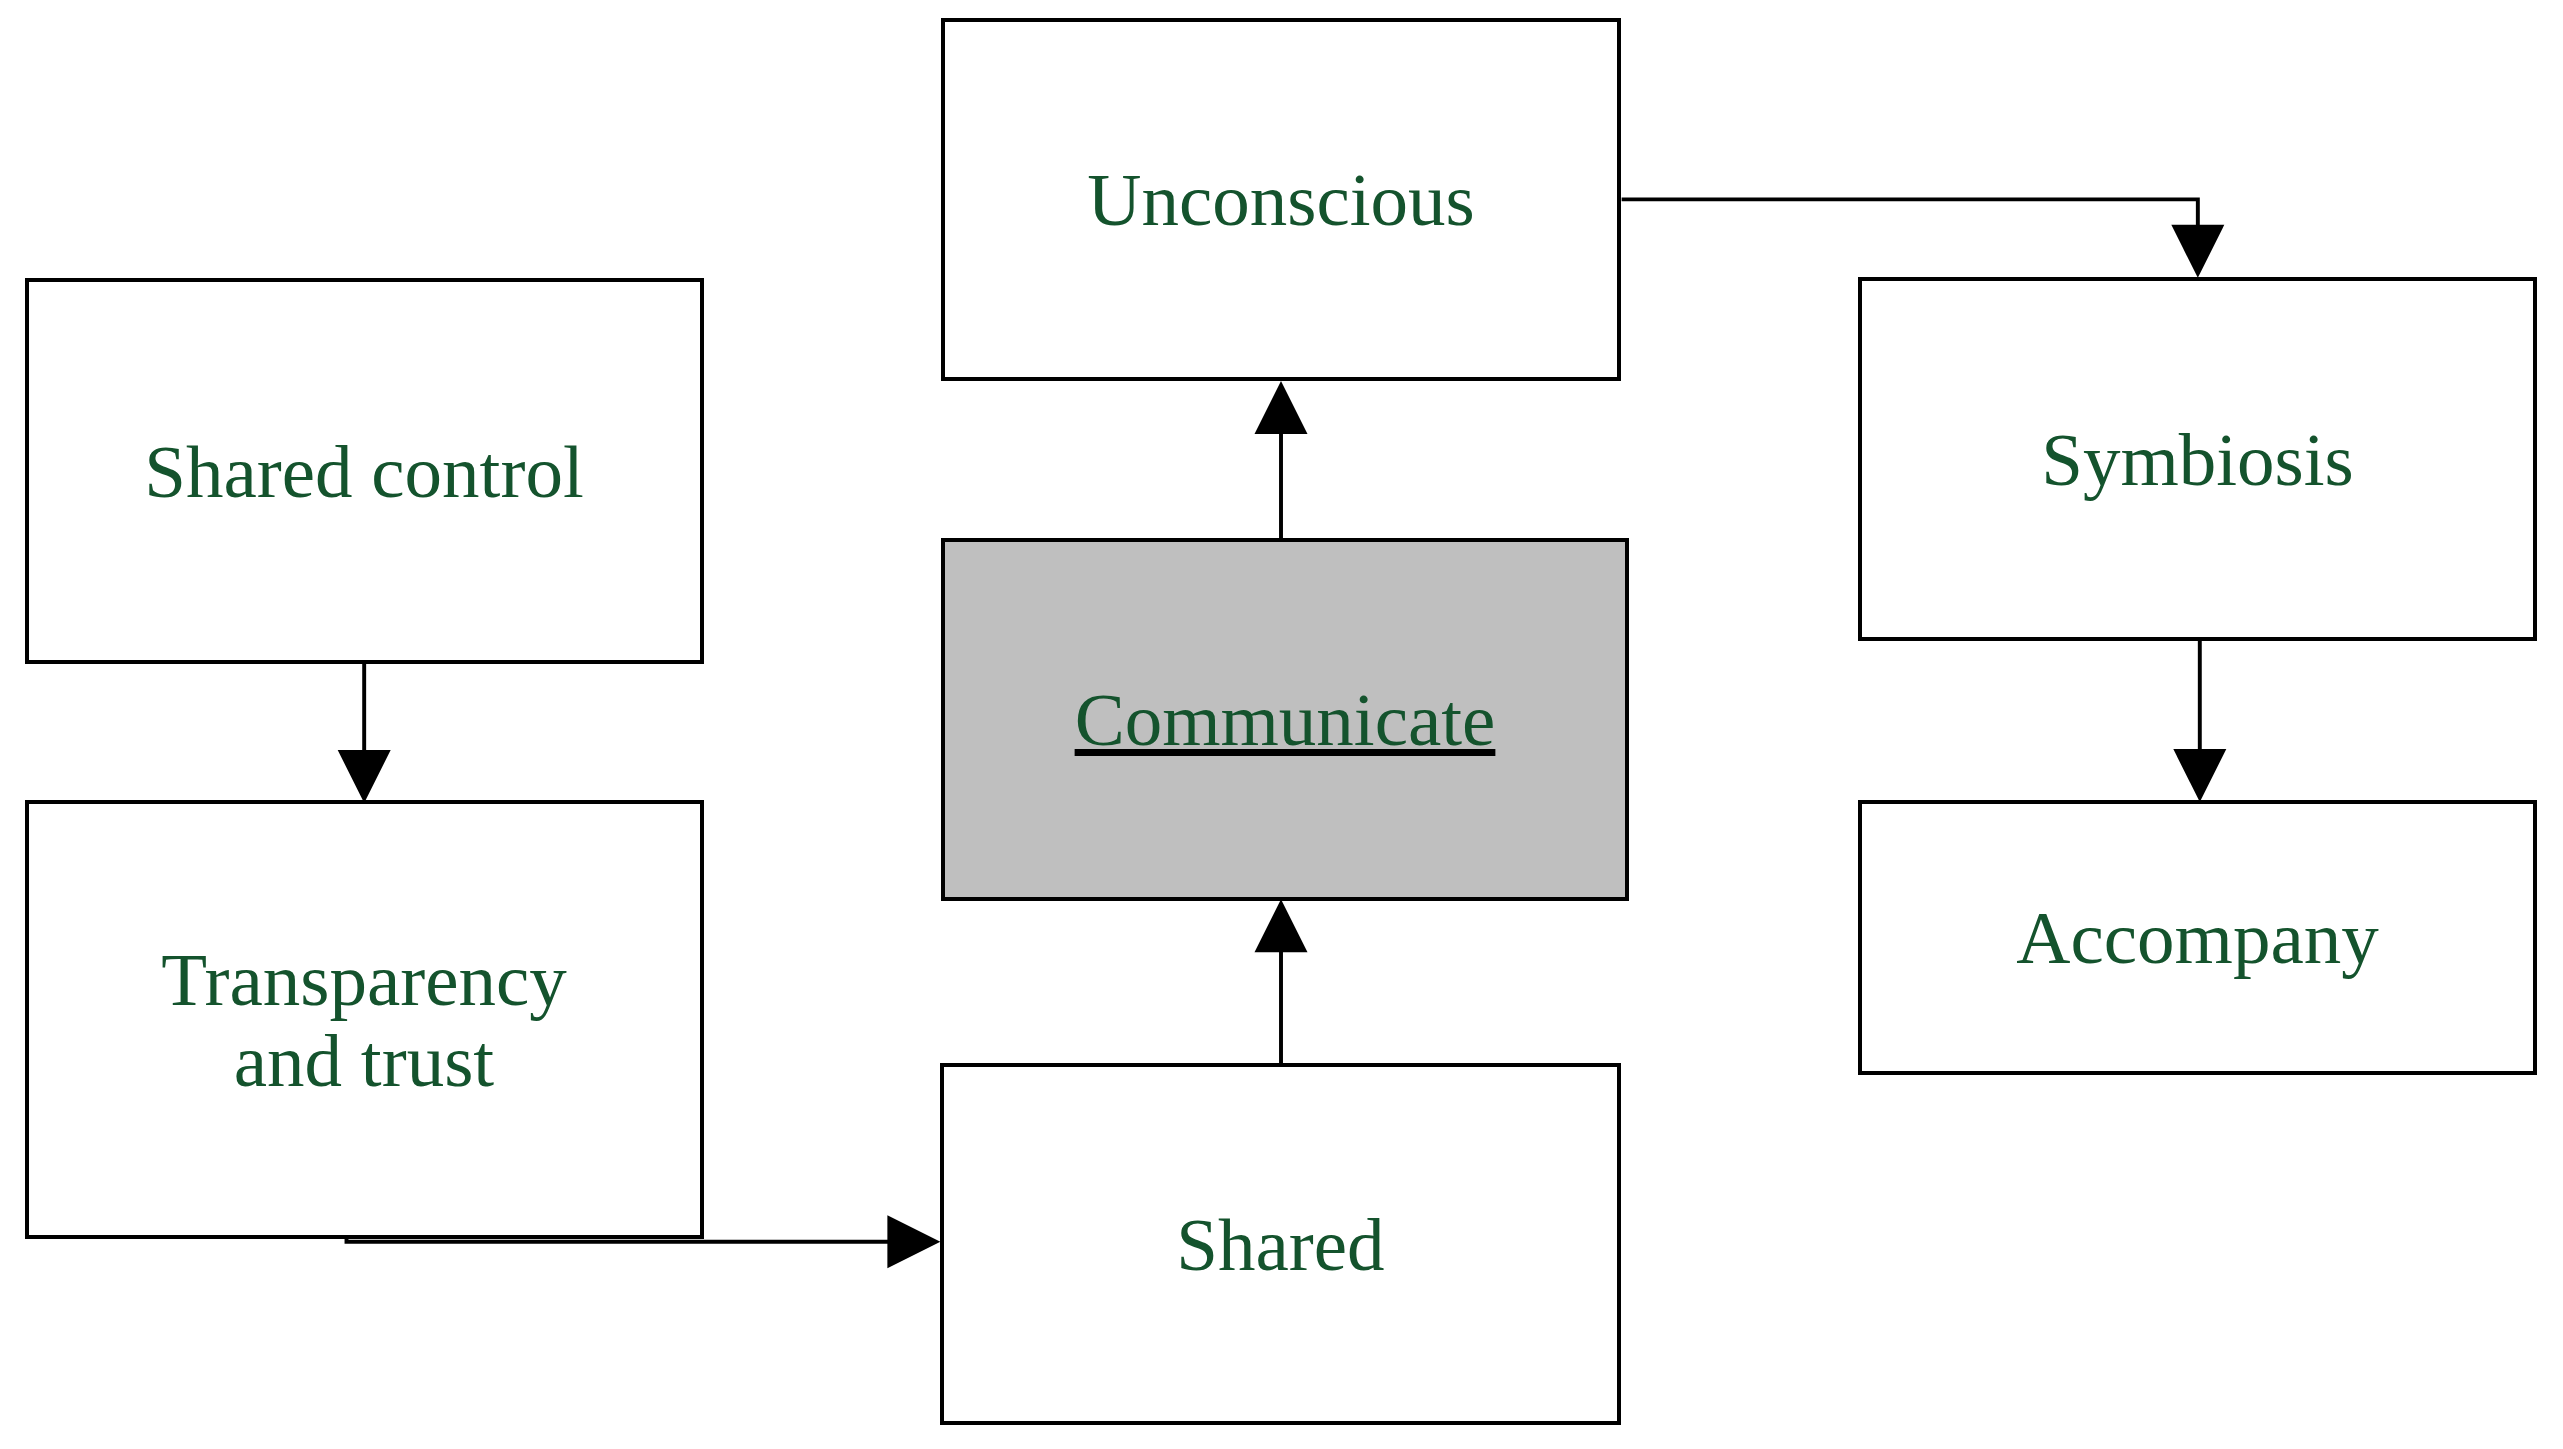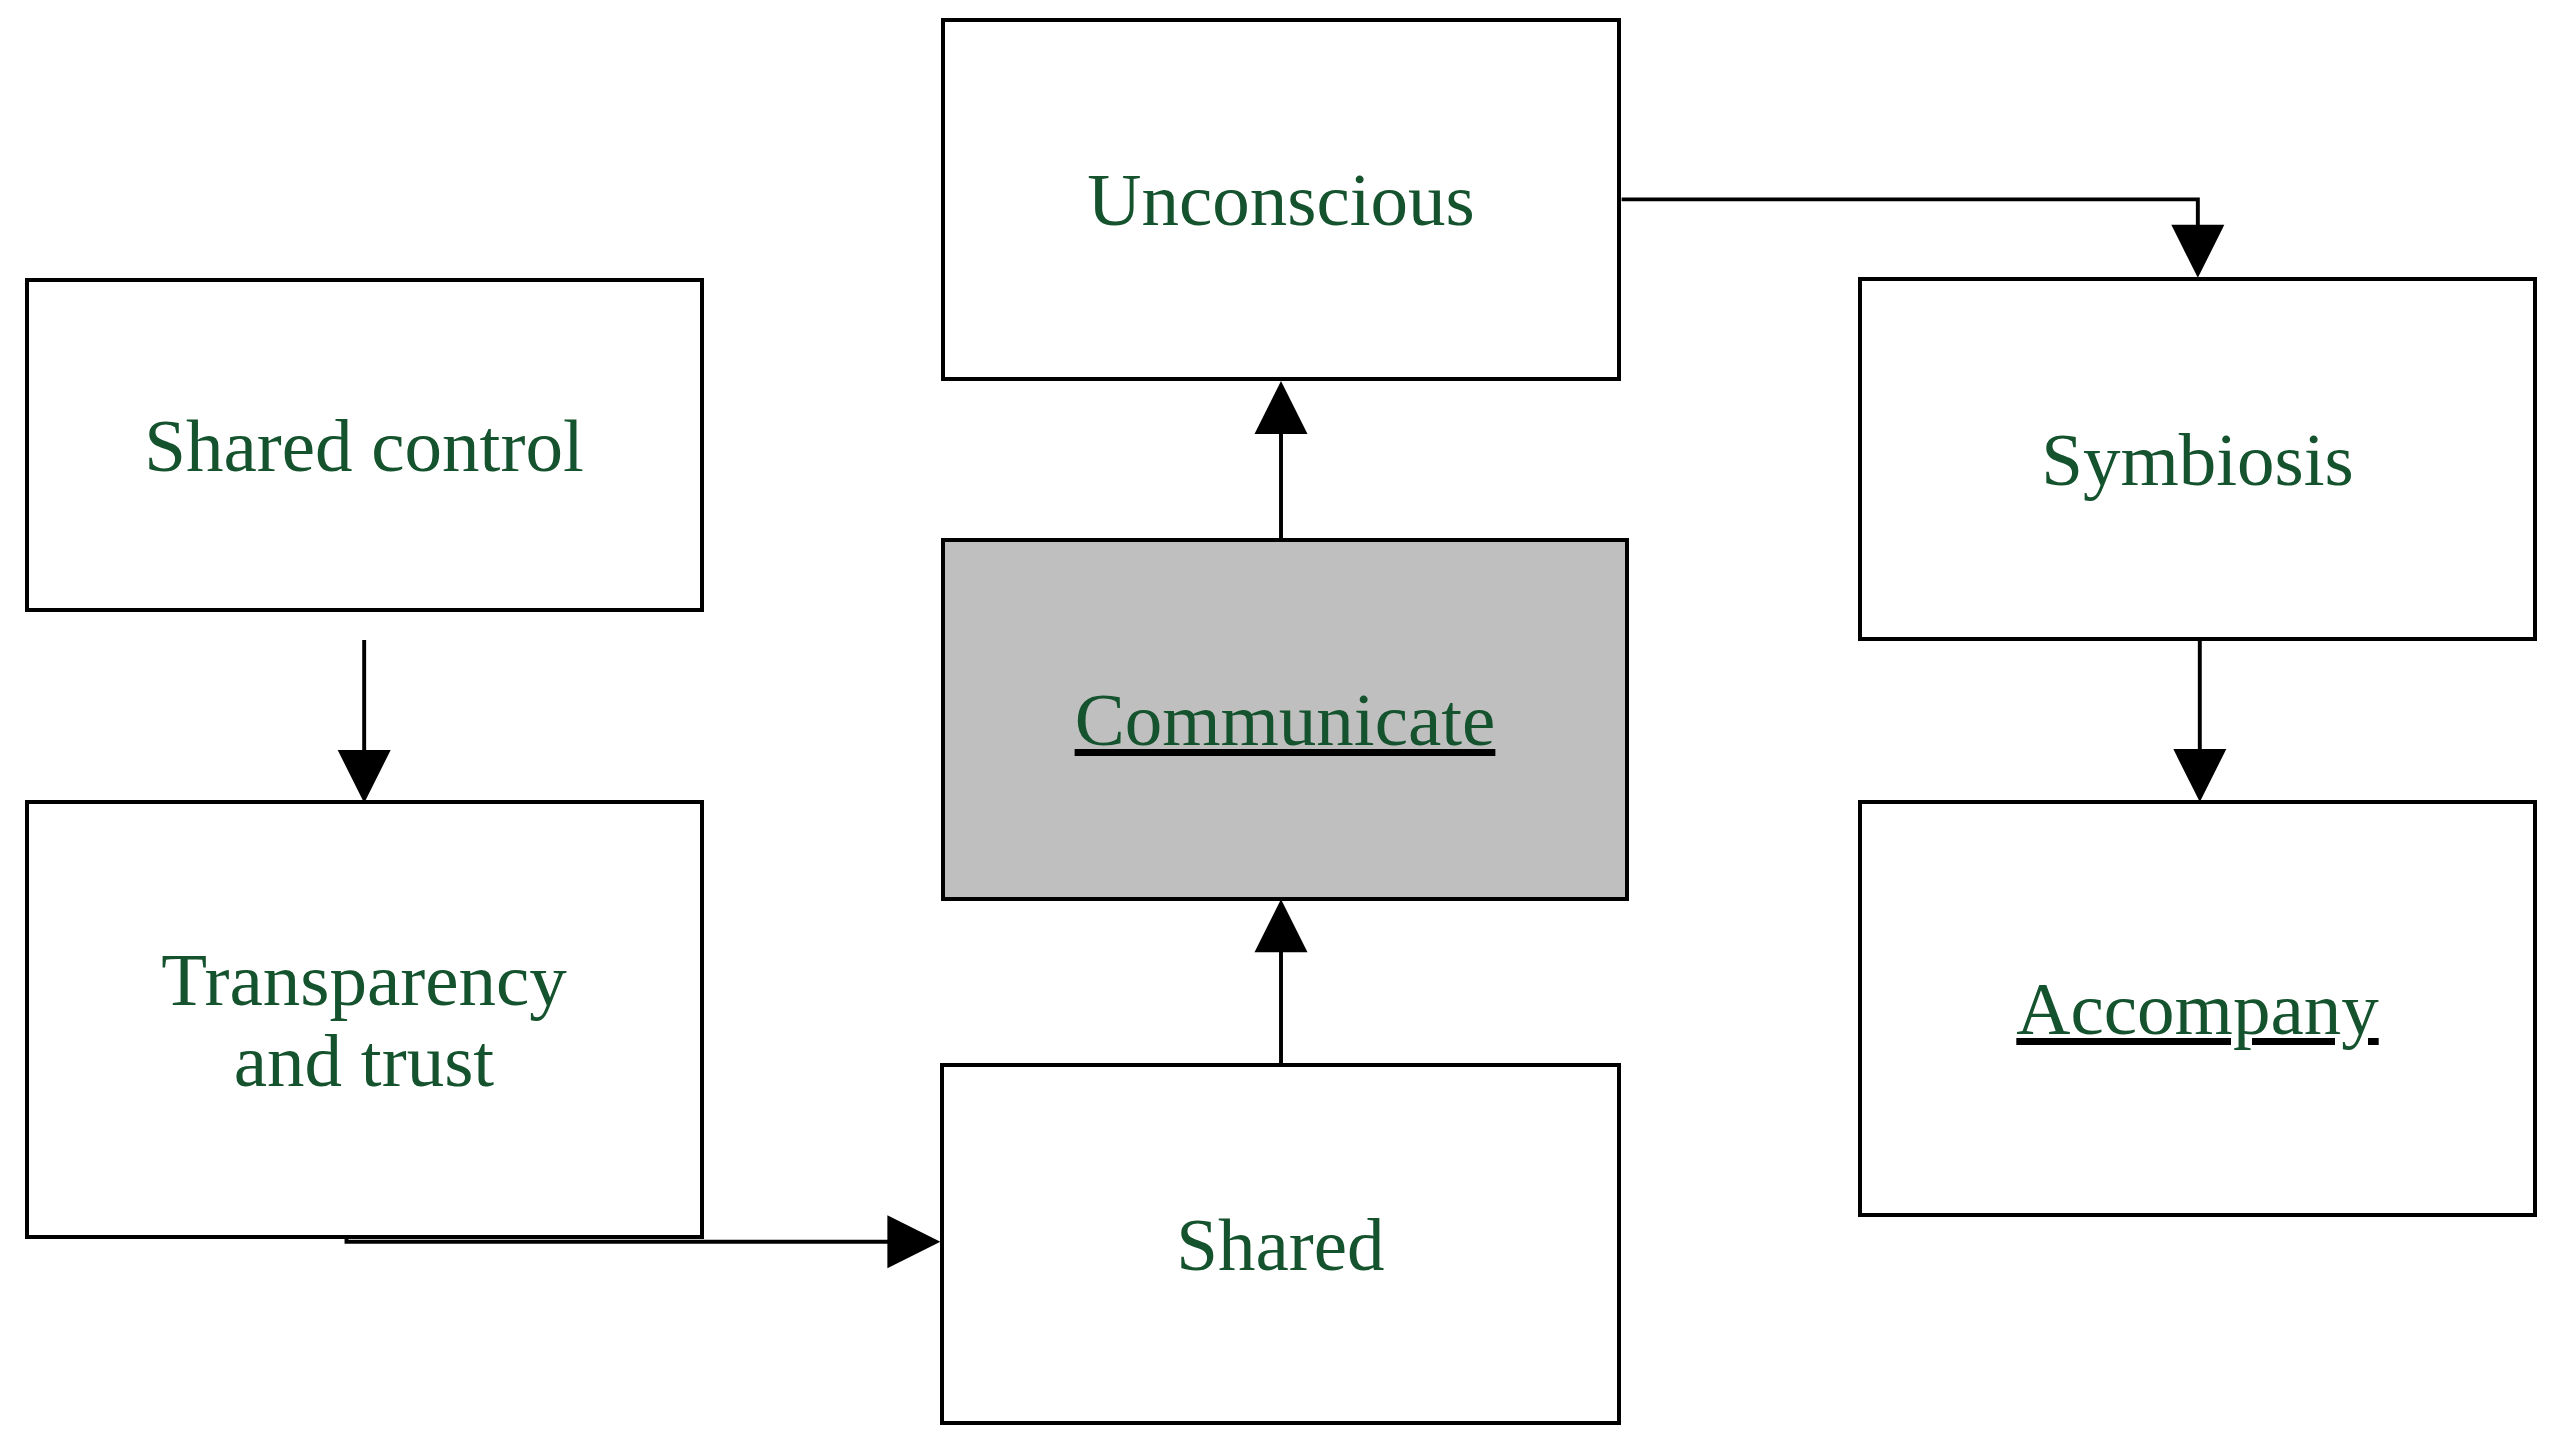--- a/index.html
+++ b/index.html
@@ -77,21 +77,21 @@
       <path d="M 1652 203 L 2239 203 L 2239 252" stroke="#000000" stroke-width="4" fill="none"></path>
       <polygon points="2239,283 2212,229 2266,229" fill="#000000"></polygon>
     </g>
 
     <g>
       <line x1="2241" y1="653" x2="2241" y2="788" stroke="#000000" stroke-width="4"></line>
       <polygon points="2241,817 2214,763 2268,763" fill="#000000"></polygon>
     </g>
   </svg>
 
-  <div class="node" style="left: 24.5px; top: 278px; width: 679px; height: 334px; background: rgb(255, 255, 255); border-color: rgb(0, 0, 0);">
+  <div class="node" style="left: 24.5px; top: 278px; width: 679px; height: 386px; background: rgb(255, 255, 255); border-color: rgb(0, 0, 0);">
     <span class="node-label">Shared control</span>
   </div>
 
   <div class="node" style="left: 24.5px; top: 800px; width: 679px; height: 439px; background: rgb(255, 255, 255); border-color: rgb(0, 0, 0);">
     <span class="node-label">Transparency
 and trust</span>
   </div>
 
   <div class="node" style="left: 941px; top: 17.7px; width: 680px; height: 363px; background: rgb(255, 255, 255); border-color: rgb(0, 0, 0);">
     <span class="node-label">Unconscious</span>
@@ -102,18 +102,18 @@
   </div>
 
   <div class="node" style="left: 940px; top: 1063px; width: 681px; height: 362px; background: rgb(255, 255, 255); border-color: rgb(0, 0, 0);">
     <span class="node-label">Shared</span>
   </div>
 
   <div class="node" style="left: 1858px; top: 277px; width: 679px; height: 364px; background: rgb(255, 255, 255); border-color: rgb(0, 0, 0);">
     <span class="node-label">Symbiosis</span>
   </div>
 
-  <div class="node" style="left: 1858px; top: 800px; width: 679px; height: 417px; background: rgb(255, 255, 255); border-color: rgb(0, 0, 0); text-decoration: underline;">
+  <div class="node" style="left: 1858px; top: 800px; width: 679px; height: 275px; background: rgb(255, 255, 255); border-color: rgb(0, 0, 0);">
     <span class="node-label">Accompany</span>
   </div>
 
 </div>
 
 
 </body></html>

